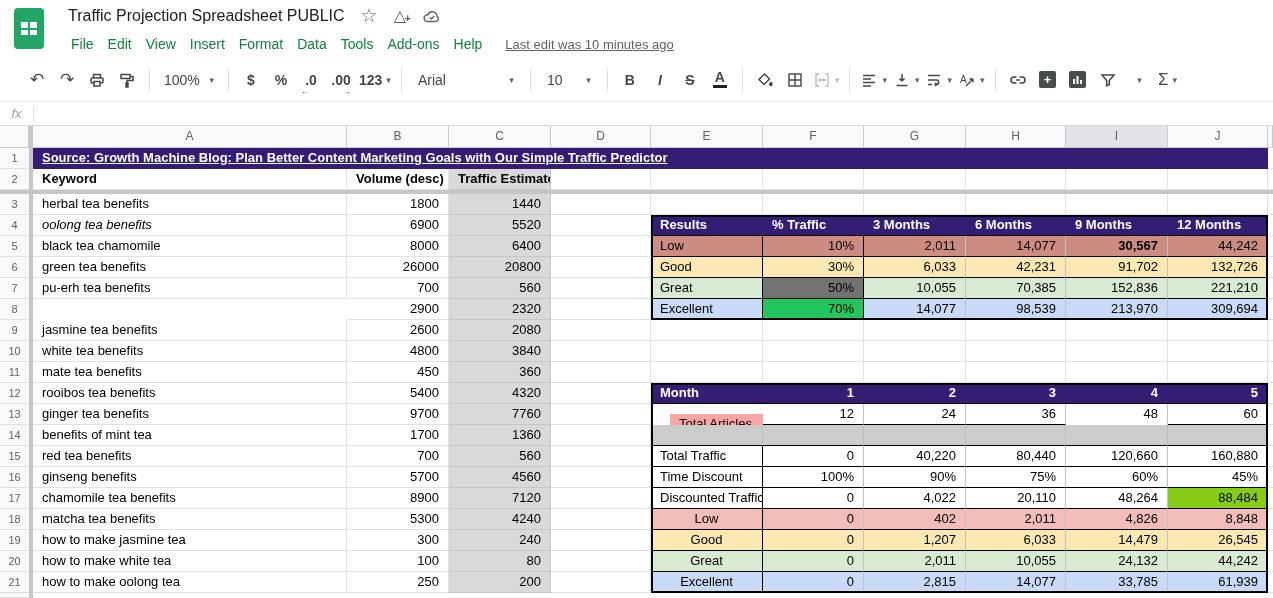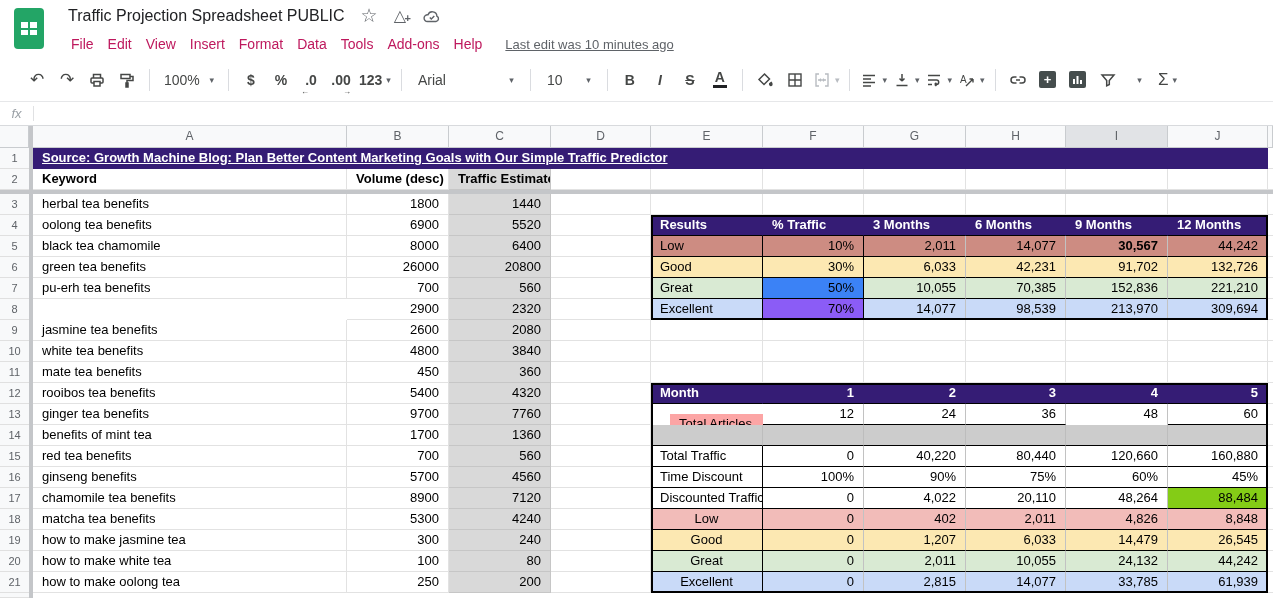--- a/index.html
+++ b/index.html
@@ -10,21 +10,21 @@
   .appbar{position:relative;height:58px;background:#fff}
   .logo{position:absolute;left:14px;top:8px;width:30px;height:41px;background:#23a566;
         border-radius:4px;display:flex;align-items:center;justify-content:center}
   .logo-grid{width:16px;height:13px;display:grid;grid-template-columns:1fr 1fr;
              grid-template-rows:1fr 1fr;gap:2px}
   .logo-grid div{background:#fff}
   .title-row{position:absolute;left:68px;top:5px;display:flex;align-items:center}
   .doc-title{font-size:16px;color:#202124;white-space:nowrap}
   .tb-ic{margin-left:16px;color:#5f6368;font-size:17px;line-height:22px;display:flex;align-items:center}
   .menu-row{position:absolute;left:64px;top:33px;display:flex;align-items:center;font-size:14px}
-  .menu-item{padding:3px 7px;border-radius:4px;color:#be185d;white-space:nowrap}
+  .menu-item{padding:3px 7px;border-radius:4px;color:#15803d;white-space:nowrap}
   .last-edit{margin-left:16px;color:#5f6368;font-size:13px;text-decoration:underline;white-space:nowrap}
   
   .toolbar{height:43px;border-bottom:1px solid #e6e7e9;display:flex;align-items:center;
            padding-left:22px;color:#454746;background:#fff}
   .ti{display:flex;align-items:center;justify-content:center;min-width:24px;height:26px;
       margin:0 3px;font-size:15px;border-radius:3px;position:relative}
   .ti.text{font-size:14px;font-weight:bold;color:#454746}
   .sep{width:1px;height:22px;background:#dadce0;margin:0 7px}
   .caret{font-size:9px;color:#5f6368;margin-left:4px}
   .zoom-box{min-width:50px;justify-content:space-between;padding:0 4px}
@@ -297,21 +297,21 @@
     <div class="cell num" style="left: 347px; top: 68px; width: 102px; height: 21px;">1800</div>
     <div class="cell num est" style="left: 449px; top: 68px; width: 102px; height: 21px;">1440</div>
     <div class="cell" style="left: 551px; top: 68px; width: 100px; height: 21px;"></div>
     <div class="cell" style="left: 651px; top: 68px; width: 112px; height: 21px;"></div>
     <div class="cell" style="left: 763px; top: 68px; width: 101px; height: 21px;"></div>
     <div class="cell" style="left: 864px; top: 68px; width: 102px; height: 21px;"></div>
     <div class="cell" style="left: 966px; top: 68px; width: 100px; height: 21px;"></div>
     <div class="cell" style="left: 1066px; top: 68px; width: 102px; height: 21px;"></div>
     <div class="cell" style="left: 1168px; top: 68px; width: 100px; height: 21px;"></div>
     <div class="cell" style="left: 1268px; top: 68px; width: 5px; height: 21px;"></div>
-    <div class="cell" style="left: 33px; top: 89px; width: 314px; height: 21px;">oolong tea benefits</div>
+    <div class="cell" style="left: 33px; top: 89px; width: 314px; height: 21px; font-style: italic;">oolong tea benefits</div>
     <div class="cell num" style="left: 347px; top: 89px; width: 102px; height: 21px;">6900</div>
     <div class="cell num est" style="left: 449px; top: 89px; width: 102px; height: 21px;">5520</div>
     <div class="cell" style="left: 551px; top: 89px; width: 100px; height: 21px;"></div>
     <div class="cell" style="left: 1268px; top: 89px; width: 5px; height: 21px;"></div>
     <div class="cell" style="left: 33px; top: 110px; width: 314px; height: 21px;">black tea chamomile</div>
     <div class="cell num" style="left: 347px; top: 110px; width: 102px; height: 21px;">8000</div>
     <div class="cell num est" style="left: 449px; top: 110px; width: 102px; height: 21px;">6400</div>
     <div class="cell" style="left: 551px; top: 110px; width: 100px; height: 21px;"></div>
     <div class="cell" style="left: 1268px; top: 110px; width: 5px; height: 21px;"></div>
     <div class="cell" style="left: 33px; top: 131px; width: 314px; height: 21px;">green tea benefits</div>
@@ -423,27 +423,27 @@
     <div class="tblcell num" style="left: 966px; top: 110px; width: 100px; height: 21px; background: rgb(205, 140, 130);">14,077</div>
     <div class="tblcell num" style="left: 1066px; top: 110px; width: 102px; height: 21px; background: rgb(205, 140, 130); font-weight: bold;">30,567</div>
     <div class="tblcell num" style="left: 1168px; top: 110px; width: 100px; height: 21px; background: rgb(205, 140, 130);">44,242</div>
     <div class="tblcell bR" style="left: 651px; top: 131px; width: 112px; height: 21px; background: rgb(252, 232, 178);">Good</div>
     <div class="tblcell num bR" style="left: 763px; top: 131px; width: 101px; height: 21px; background: rgb(252, 232, 178);">30%</div>
     <div class="tblcell num" style="left: 864px; top: 131px; width: 102px; height: 21px; background: rgb(252, 232, 178);">6,033</div>
     <div class="tblcell num" style="left: 966px; top: 131px; width: 100px; height: 21px; background: rgb(252, 232, 178);">42,231</div>
     <div class="tblcell num" style="left: 1066px; top: 131px; width: 102px; height: 21px; background: rgb(252, 232, 178);">91,702</div>
     <div class="tblcell num" style="left: 1168px; top: 131px; width: 100px; height: 21px; background: rgb(252, 232, 178);">132,726</div>
     <div class="tblcell bR" style="left: 651px; top: 152px; width: 112px; height: 21px; background: rgb(217, 234, 211);">Great</div>
-    <div class="tblcell num bR" style="left: 763px; top: 152px; width: 101px; height: 21px; background: #3b82f6;">50%</div>
+    <div class="tblcell num bR" style="left: 763px; top: 152px; width: 101px; height: 21px; background: #737373;">50%</div>
     <div class="tblcell num" style="left: 864px; top: 152px; width: 102px; height: 21px; background: rgb(217, 234, 211);">10,055</div>
     <div class="tblcell num" style="left: 966px; top: 152px; width: 100px; height: 21px; background: rgb(217, 234, 211);">70,385</div>
     <div class="tblcell num" style="left: 1066px; top: 152px; width: 102px; height: 21px; background: rgb(217, 234, 211);">152,836</div>
     <div class="tblcell num" style="left: 1168px; top: 152px; width: 100px; height: 21px; background: rgb(217, 234, 211);">221,210</div>
     <div class="tblcell bR" style="left: 651px; top: 173px; width: 112px; height: 21px; background: rgb(201, 218, 248);">Excellent</div>
-    <div class="tblcell num bR" style="left: 763px; top: 173px; width: 101px; height: 21px; background: #8b5cf6;">70%</div>
+    <div class="tblcell num bR" style="left: 763px; top: 173px; width: 101px; height: 21px; background: #22c55e;">70%</div>
     <div class="tblcell num" style="left: 864px; top: 173px; width: 102px; height: 21px; background: rgb(201, 218, 248);">14,077</div>
     <div class="tblcell num" style="left: 966px; top: 173px; width: 100px; height: 21px; background: rgb(201, 218, 248);">98,539</div>
     <div class="tblcell num" style="left: 1066px; top: 173px; width: 102px; height: 21px; background: rgb(201, 218, 248);">213,970</div>
     <div class="tblcell num" style="left: 1168px; top: 173px; width: 100px; height: 21px; background: rgb(201, 218, 248);">309,694</div>
     <div class="tblcell tblhdr" style="left: 651px; top: 257px; width: 112px; height: 21px;">Month</div>
     <div class="tblcell tblhdr num" style="left: 763px; top: 257px; width: 101px; height: 21px;">1</div>
     <div class="tblcell tblhdr num" style="left: 864px; top: 257px; width: 102px; height: 21px;">2</div>
     <div class="tblcell tblhdr num" style="left: 966px; top: 257px; width: 100px; height: 21px;">3</div>
     <div class="tblcell tblhdr num" style="left: 1066px; top: 257px; width: 102px; height: 21px;">4</div>
     <div class="tblcell tblhdr num" style="left: 1168px; top: 257px; width: 100px; height: 21px;">5</div>

